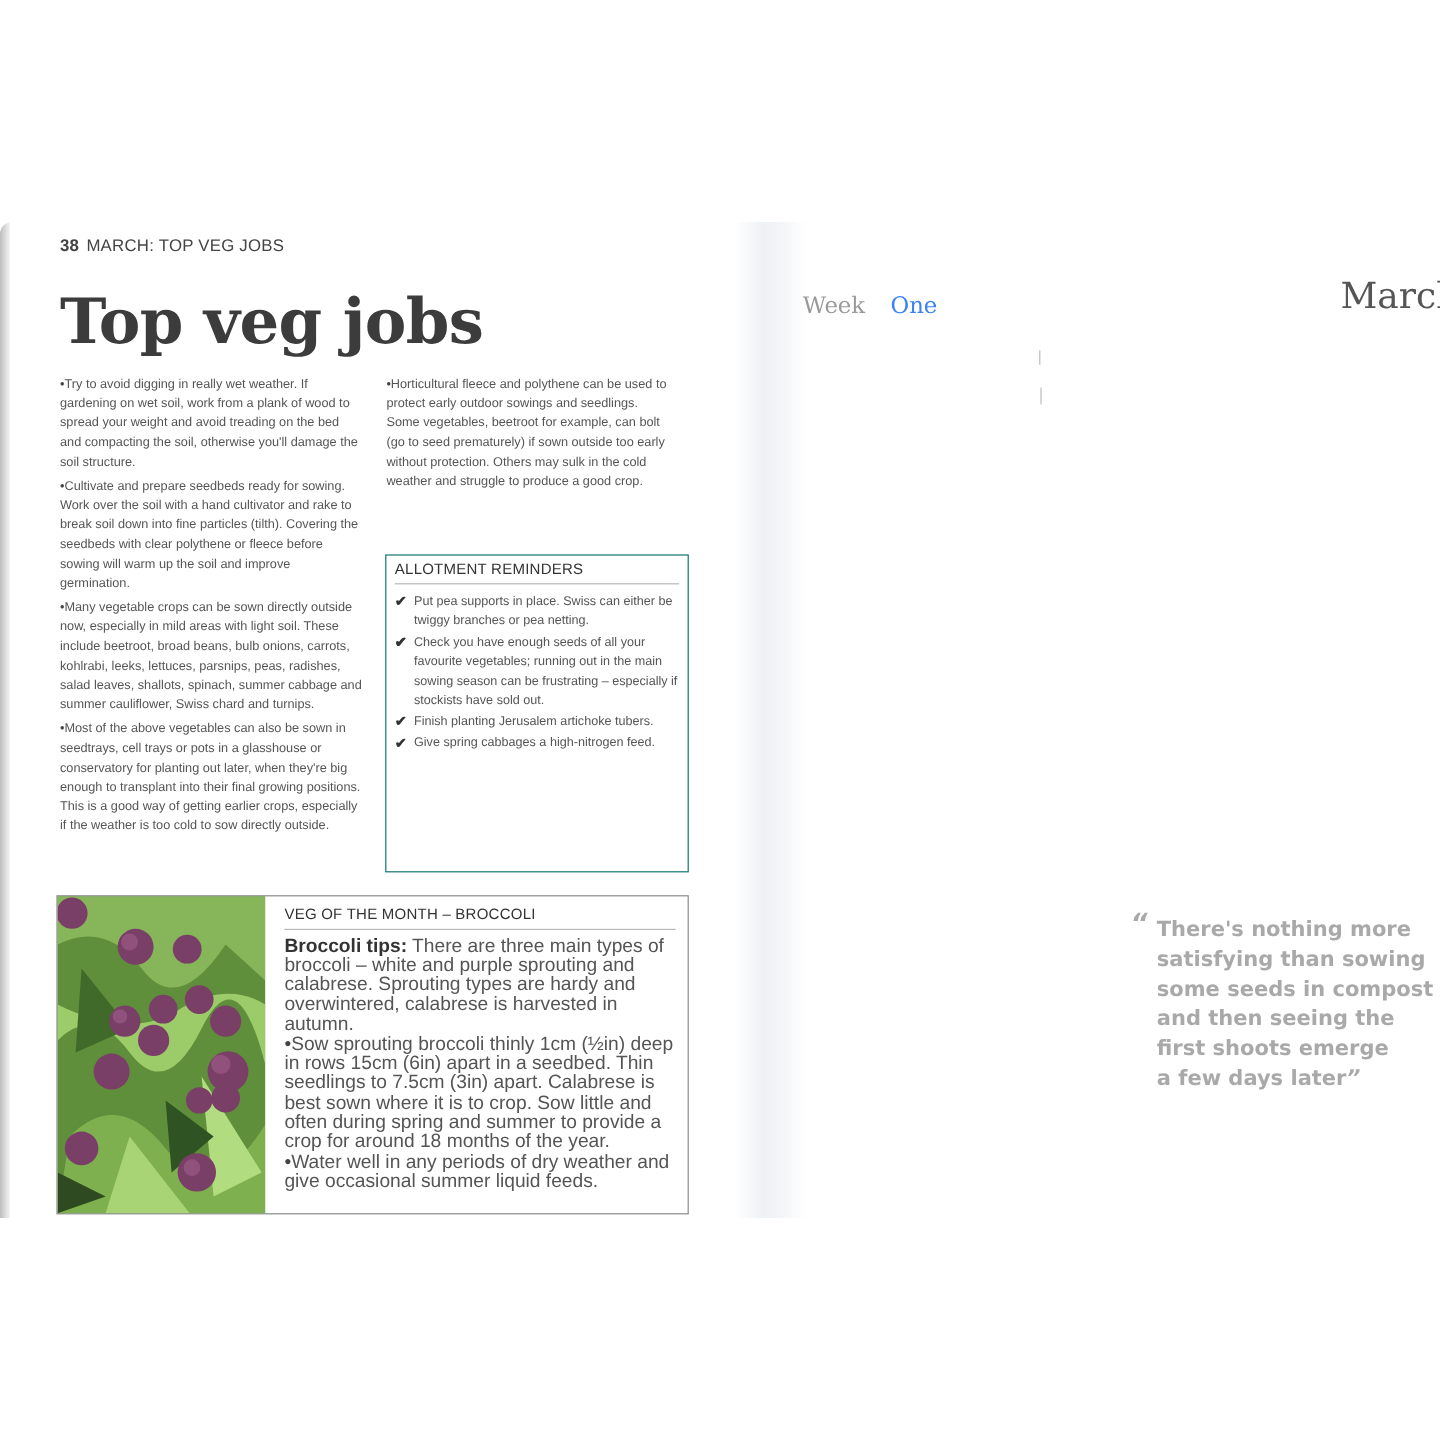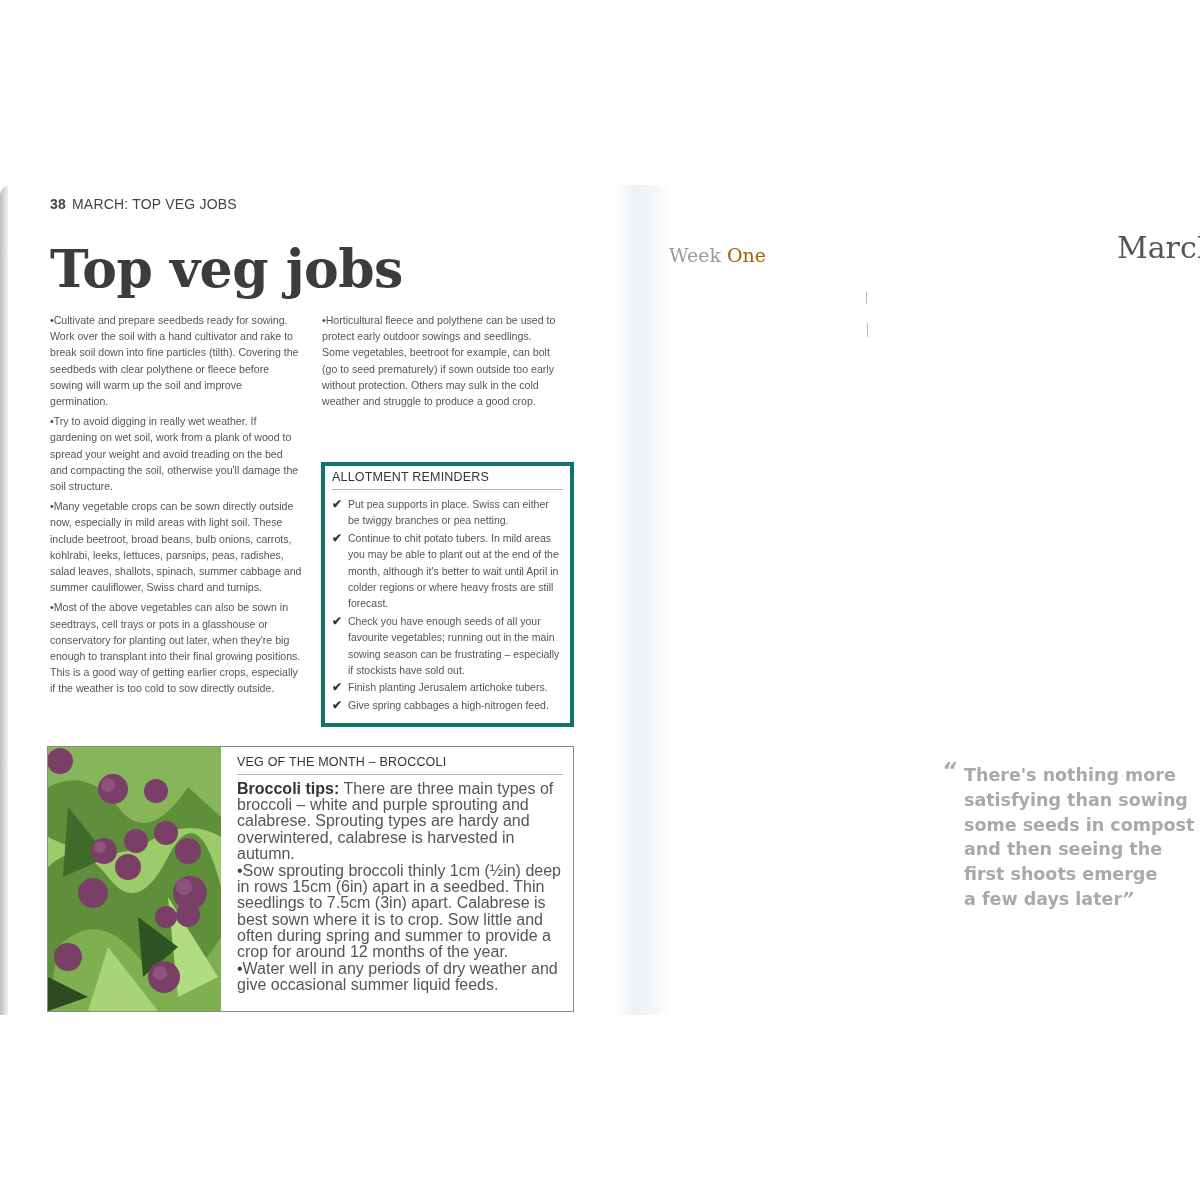--- a/index.html
+++ b/index.html
@@ -17,39 +17,39 @@
   .running-head .num { font-weight: bold; margin-right: 6px; }
 
   .page-title { position: absolute; left: 50px; top: 238px; font-family: "DejaVu Serif", serif; font-size: 52px; color: #3c3c3c; letter-spacing: -0.5px; }
 
   .col { position: absolute; font-size: 10.6px; line-height: 16.2px; color: #555; }
   .col p { margin-bottom: 4px; }
   .col-1 { left: 50px; top: 312px; width: 252px; }
   .col-2 { left: 322px; top: 312px; width: 240px; }
   .bullet::before { content: "\2022 "; color: #444; }
 
-  .reminders { position: absolute; left: 321px; top: 462px; width: 253px; height: 265px; border: 4px solid #0f766e; padding: 4px 7px 0 7px; }
+  .reminders { position: absolute; left: 321px; top: 462px; width: 253px; height: 265px; border: 1px solid #0f766e; padding: 4px 7px 0 7px; }
   .box-title { font-size: 12.5px; color: #333; padding-bottom: 5px; border-bottom: 1px solid #b8b8b8; letter-spacing: 0.2px; }
   .reminders ul { list-style: none; margin-top: 6px; }
   .reminders li { position: relative; padding-left: 16px; font-size: 10.5px; line-height: 16.4px; color: #555; margin-bottom: 1px; }
   .check { position: absolute; left: 0; top: 0; font-size: 12px; color: #333; font-weight: bold; }
 
   .veg-box { position: absolute; left: 47px; top: 746px; width: 527px; height: 266px; border: 1px solid #8a8a8a; }
   .veg-photo { position: absolute; left: 0; top: 0; width: 173px; height: 264px; overflow: hidden; background: #6c9a44; }
   .veg-text { position: absolute; left: 189px; top: 8px; width: 326px; }
   .veg-text .box-title { font-size: 12.5px; margin-bottom: 6px; }
   .veg-text p { font-size: 16px; line-height: 16.2px; color: #555; margin-bottom: 1px; }
   .veg-text b { color: #333; }
 
   
   .gutter { position: absolute; left: 612px; top: 185px; width: 60px; height: 830px;
             background: linear-gradient(to right, #ffffff 0%, #eef1f4 40%, #f4f6f8 70%, #ffffff 100%); }
   .week-label { position: absolute; left: 669px; top: 244px; font-family: "DejaVu Serif", serif; font-size: 19px; white-space: nowrap; }
   .week-label .w1 { color: #9a9a9a; }
-  .week-label .w2 { color: #a16207; }
+  .week-label .w2 { color: #3b82f6; margin-left: 15px; }
   .month-title { position: absolute; left: 1117px; top: 230px; font-family: "DejaVu Serif", serif; font-size: 30px; color: #555; white-space: nowrap; }
 
   .quote { position: absolute; left: 942px; top: 763px; width: 270px; font-family: "DejaVu Sans", sans-serif; font-weight: bold; font-size: 17.5px; line-height: 24.8px; color: #a9a9a9; }
   .quote .line { display: block; padding-left: 22px; white-space: nowrap; }
   .quote .qmark { position: absolute; left: 0; top: -4px; font-size: 22px; color: #a9a9a9; font-style: italic; }
   .quote .qclose { font-style: italic; font-size: 18px; }
   .stray-mark { position: absolute; width: 1px; background: #bbb; }
 </style>
 </head>
 <body>
@@ -59,35 +59,35 @@
   <div class="page-curl"></div>
   <div class="left-page"></div>
 
   <div class="running-head">
     <span class="num">38</span><span>MARCH: TOP VEG JOBS</span>
   </div>
 
   <h1 class="page-title">Top veg jobs</h1>
 
   <div class="col col-1">
+    <p class="bullet">Try to avoid digging in really wet weather. If gardening on wet soil, work from a plank of wood to spread your weight and avoid treading on the bed and compacting the soil, otherwise you'll damage the soil structure.</p>
     <p class="bullet">Cultivate and prepare seedbeds ready for sowing. Work over the soil with a hand cultivator and rake to break soil down into fine particles (tilth). Covering the seedbeds with clear polythene or fleece before sowing will warm up the soil and improve germination.</p>
-    <p class="bullet">Try to avoid digging in really wet weather. If gardening on wet soil, work from a plank of wood to spread your weight and avoid treading on the bed and compacting the soil, otherwise you'll damage the soil structure.</p>
     <p class="bullet">Many vegetable crops can be sown directly outside now, especially in mild areas with light soil. These include beetroot, broad beans, bulb onions, carrots, kohlrabi, leeks, lettuces, parsnips, peas, radishes, salad leaves, shallots, spinach, summer cabbage and summer cauliflower, Swiss chard and turnips.</p>
     <p class="bullet">Most of the above vegetables can also be sown in seedtrays, cell trays or pots in a glasshouse or conservatory for planting out later, when they're big enough to transplant into their final growing positions. This is a good way of getting earlier crops, especially if the weather is too cold to sow directly outside.</p>
   </div>
 
   <div class="col col-2">
     <p class="bullet">Horticultural fleece and polythene can be used to protect early outdoor sowings and seedlings. Some vegetables, beetroot for example, can bolt (go to seed prematurely) if sown outside too early without protection. Others may sulk in the cold weather and struggle to produce a good crop.</p>
   </div>
 
   <div class="reminders">
     <div class="box-title">ALLOTMENT REMINDERS</div>
     <ul>
       <li><span class="check">✔</span><span>Put pea supports in place. Swiss can either be twiggy branches or pea netting.</span></li>
-      <li><span class="check">✔</span><span>Continue to chit potato tubers. In mild areas you may be able to plant out at the end of the month, although it's better to wait until April in colder regions or where heavy frosts are still forecast.</span></li>
+      <li><span class="check">✔</span></li>
       <li><span class="check">✔</span><span>Check you have enough seeds of all your favourite vegetables; running out in the main sowing season can be frustrating – especially if stockists have sold out.</span></li>
       <li><span class="check">✔</span><span>Finish planting Jerusalem artichoke tubers.</span></li>
       <li><span class="check">✔</span><span>Give spring cabbages a high-nitrogen feed.</span></li>
     </ul>
   </div>
 
   <div class="veg-box">
     <div class="veg-photo">
       <svg width="173" height="264" viewBox="0 0 173 264" xmlns="http://www.w3.org/2000/svg">
         <rect width="173" height="264" fill="#5f8f3a"></rect>
@@ -119,21 +119,21 @@
           <circle cx="60" cy="38" r="7"></circle>
           <circle cx="52" cy="100" r="6"></circle>
           <circle cx="136" cy="140" r="8"></circle>
           <circle cx="112" cy="226" r="7"></circle>
         </g>
       </svg>
     </div>
     <div class="veg-text">
       <div class="box-title">VEG OF THE MONTH – BROCCOLI</div>
       <p><b>Broccoli tips:</b><span> There are three main types of broccoli – white and purple sprouting and calabrese. Sprouting types are hardy and overwintered, calabrese is harvested in autumn.</span></p>
-      <p class="bullet">Sow sprouting broccoli thinly 1cm (½in) deep in rows 15cm (6in) apart in a seedbed. Thin seedlings to 7.5cm (3in) apart. Calabrese is best sown where it is to crop. Sow little and often during spring and summer to provide a crop for around 12 months of the year.</p>
+      <p class="bullet">Sow sprouting broccoli thinly 1cm (½in) deep in rows 15cm (6in) apart in a seedbed. Thin seedlings to 7.5cm (3in) apart. Calabrese is best sown where it is to crop. Sow little and often during spring and summer to provide a crop for around 18 months of the year.</p>
       <p class="bullet">Water well in any periods of dry weather and give occasional summer liquid feeds.</p>
     </div>
   </div>
 
   <div class="gutter"></div>
 
   <div class="week-label">
     <span class="w1">Week</span>
     <span class="w2">One</span>
   </div>

